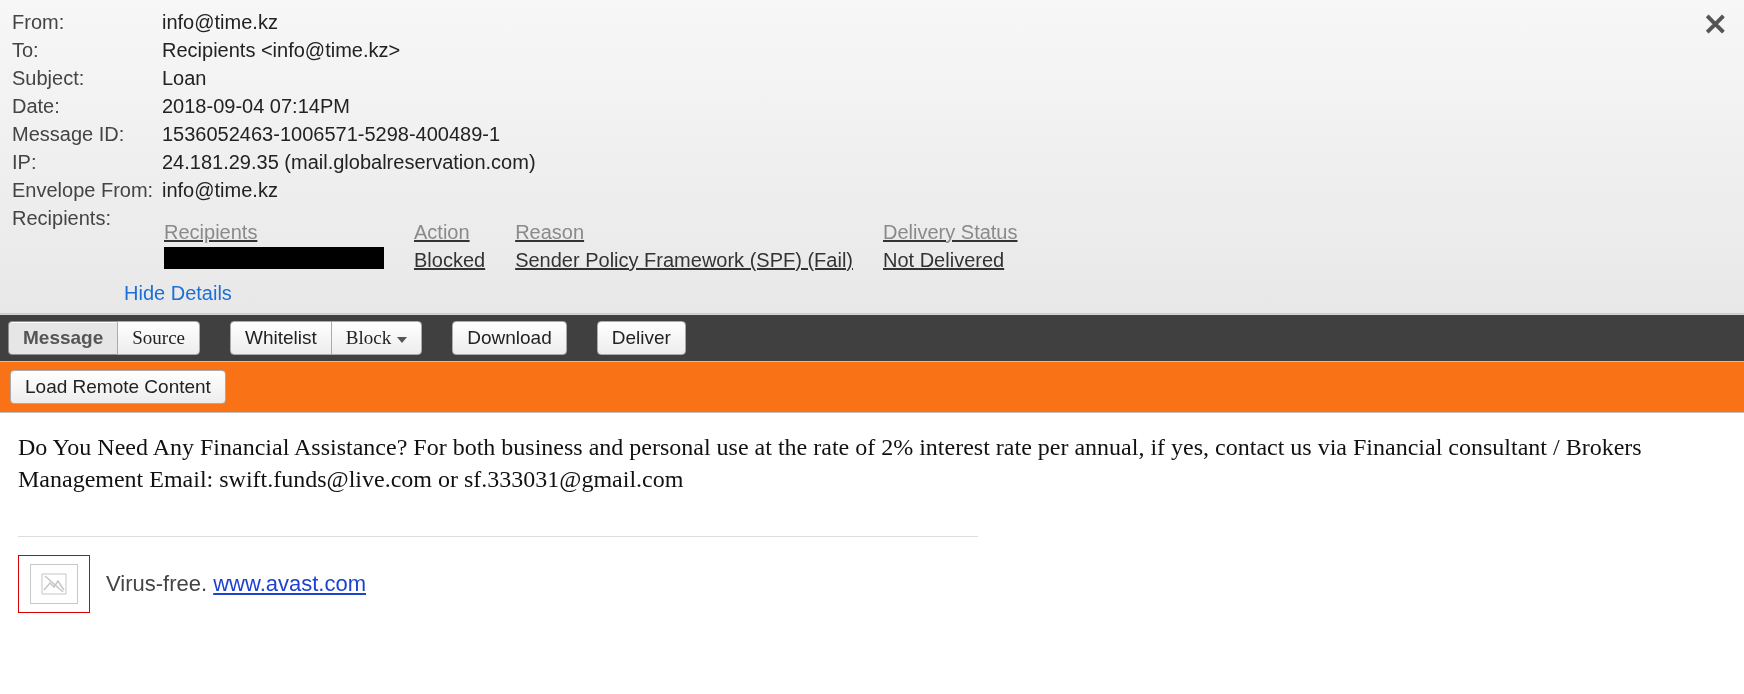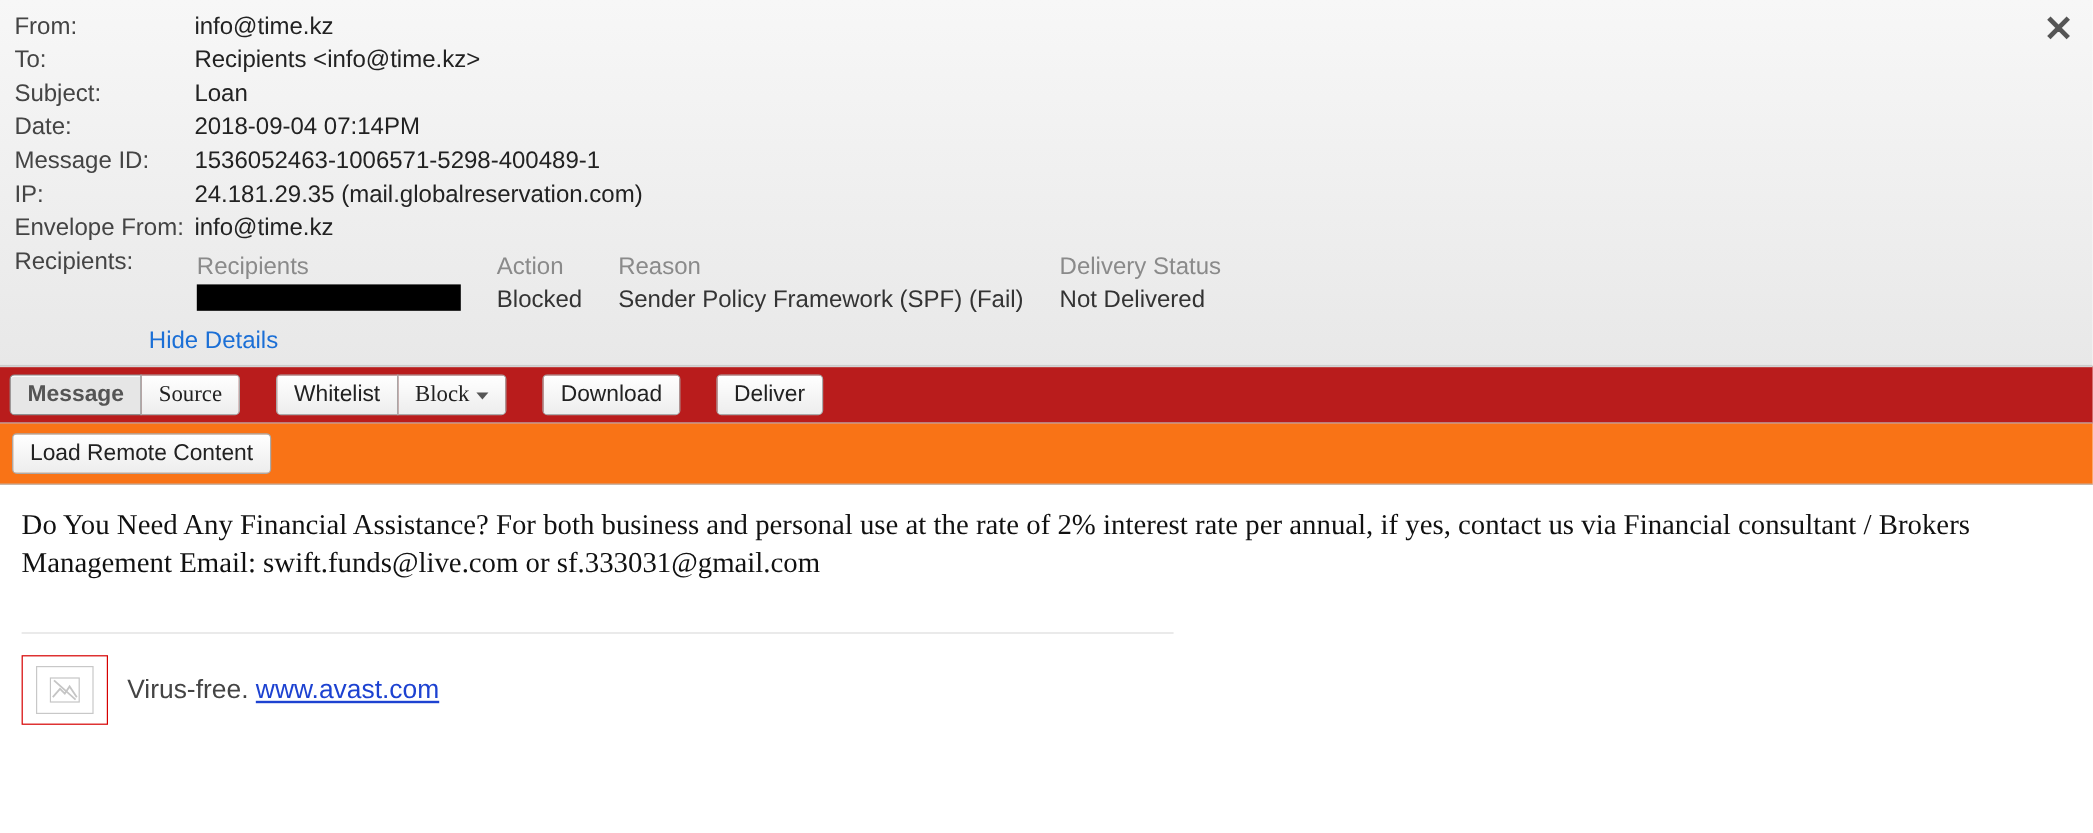--- a/index.html
+++ b/index.html
@@ -13,27 +13,27 @@
   .close-x {
     position: absolute;
     top: 10px; right: 16px;
     font-size: 30px; font-weight: bold;
     color: #555; cursor: pointer;
     line-height: 1;
   }
   .hrow { display: flex; line-height: 1.3; padding: 1px 0; }
   .hlabel { width: 150px; color: #444; }
   .hval { color: #222; }
-  .rec-table { margin-left: 150px; margin-top: 2px; }
+  .rec-table { margin-left: 150px; margin-top: 12px; text-decoration: underline; }
   .rec-head { color: #8a8a8a; }
   .rec-table td, .rec-table th { text-align: left; font-weight: normal; padding-right: 28px; vertical-align: top; }
   .redacted { background: #000; color: #000; display: inline-block; width: 220px; height: 22px; }
   .hide-details { color: #1b6fd6; cursor: pointer; margin-left: 112px; padding: 4px 0 2px 0; display: inline-block; }
   .toolbar {
-    background: #b91c1c;
+    background: #404040;
     border-top: 1px solid #d4d4d4;
     border-bottom: 1px solid #bfbfbf;
     padding: 6px 8px;
     display: flex;
     gap: 8px;
     align-items: center;
   }
   .btn {
     background: linear-gradient(#ffffff, #ededed);
     border: 1px solid #aaa;

